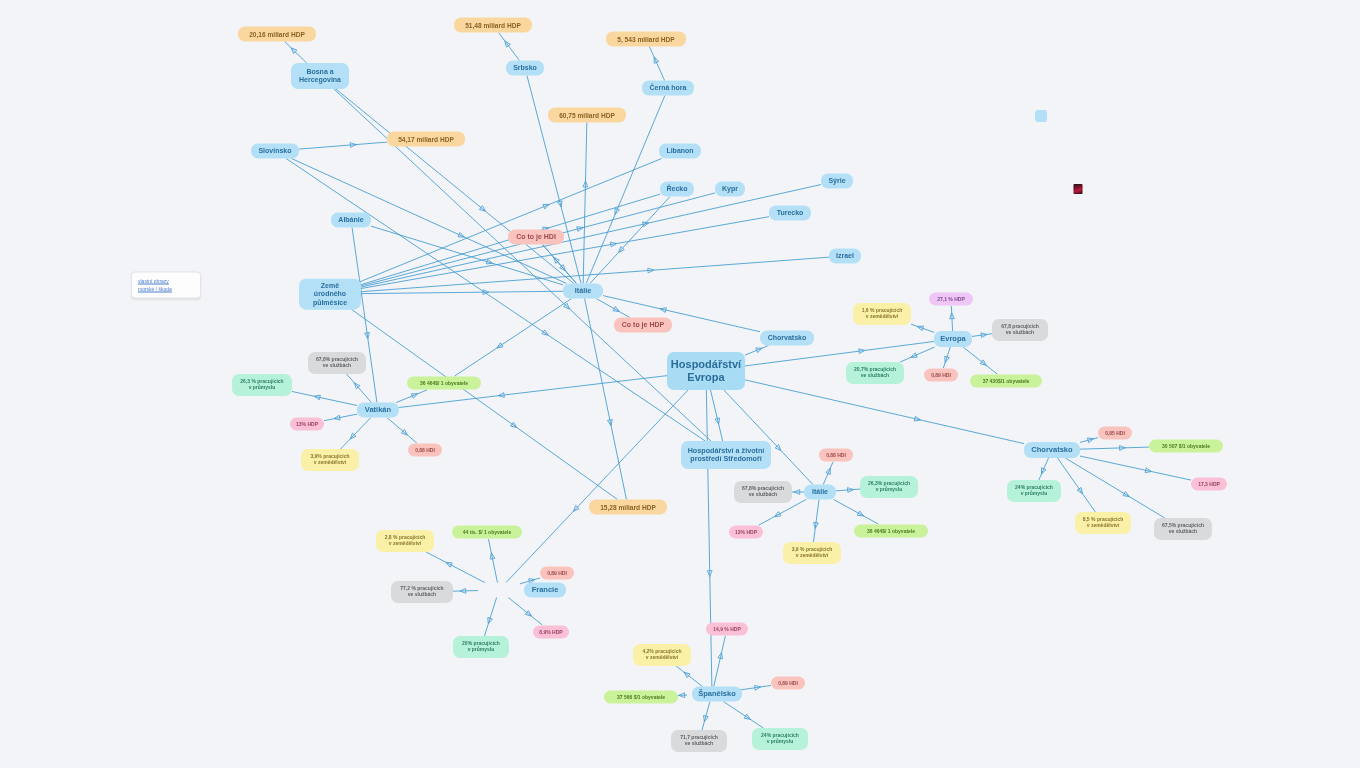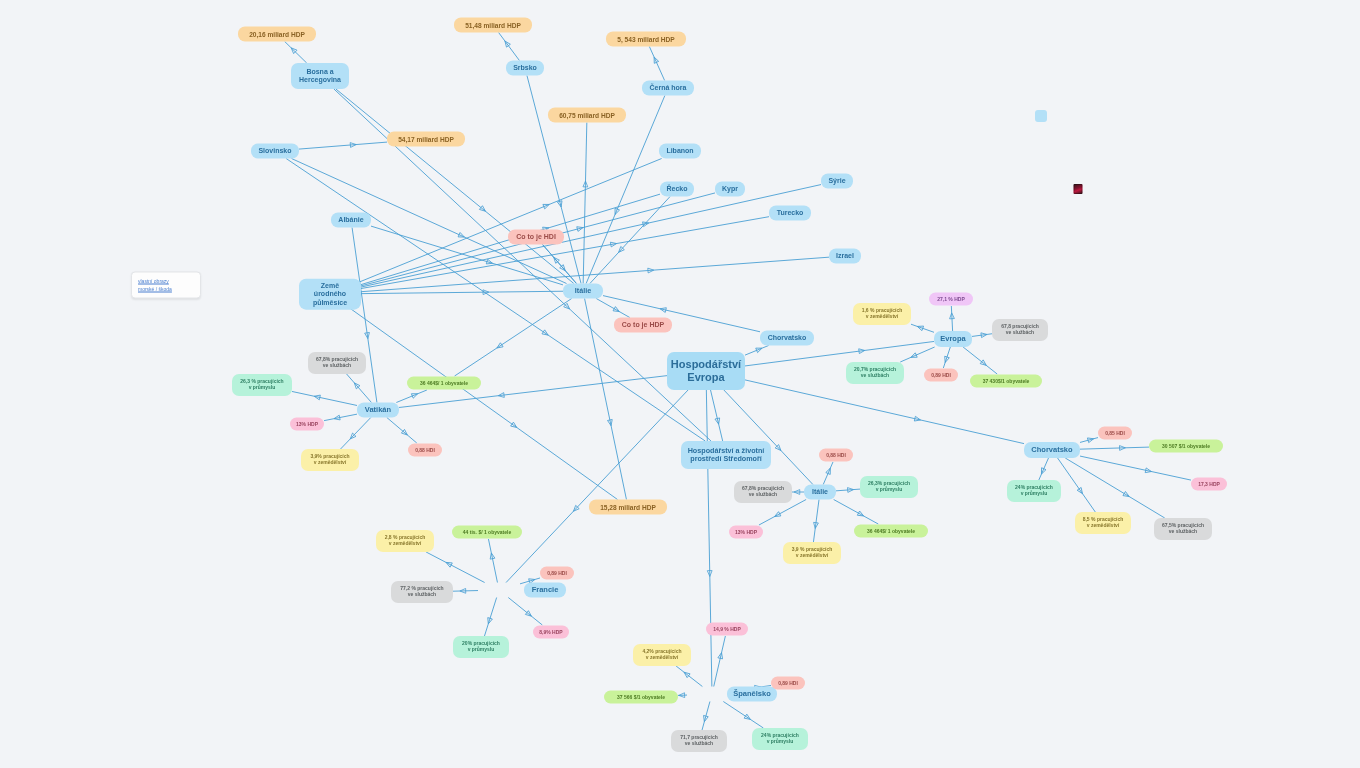--- a/index.html
+++ b/index.html
@@ -230,21 +230,21 @@
       <div class="node n-blue" style="left: 730px; top: 189px; width: 30px; min-height: 15px; font-size: 7px;">Kypr</div>
       <div class="node n-blue" style="left: 837px; top: 181px; width: 32px; min-height: 15px; font-size: 7px;">Sýrie</div>
       <div class="node n-blue" style="left: 790px; top: 213px; width: 42px; min-height: 15px; font-size: 7px;">Turecko</div>
       <div class="node n-blue" style="left: 845px; top: 256px; width: 32px; min-height: 15px; font-size: 7px;">Izrael</div>
       <div class="node n-blue" style="left: 787px; top: 338px; width: 54px; min-height: 15px; font-size: 7px;">Chorvatsko</div>
       <div class="node n-blue" style="left: 953px; top: 339px; width: 38px; min-height: 16px; font-size: 7.5px;">Evropa</div>
       <div class="node n-blue" style="left: 1052px; top: 450px; width: 56px; min-height: 16px; font-size: 7.5px;">Chorvatsko</div>
       <div class="node n-blue" style="left: 820px; top: 492px; width: 32px; min-height: 15px; font-size: 7px;">Itálie</div>
       <div class="node n-blue" style="left: 378px; top: 410px; width: 42px; min-height: 15px; font-size: 7.5px;">Vatikán</div>
       <div class="node n-blue" style="left: 499px; top: 590px; width: 42px; min-height: 15px; font-size: 7.5px; margin-left: 46px;">Francie</div>
-      <div class="node n-blue" style="left: 752px; top: 694px; width: 50px; min-height: 15px; font-size: 7.5px;">Španělsko</div>
+      <div class="node n-blue" style="left: 717px; top: 694px; width: 50px; min-height: 15px; font-size: 7.5px;">Španělsko</div>
       <div class="node n-red" style="left: 536px; top: 237px; width: 56px; min-height: 15px; font-size: 7px;">Co to je HDI</div>
       <div class="node n-red" style="left: 643px; top: 325px; width: 58px; min-height: 15px; font-size: 7px;">Co to je HDP</div>
       <div class="node n-orange" style="left: 277px; top: 34px; width: 78px; min-height: 15px; font-size: 6.6px;">20,16 miliard HDP</div>
       <div class="node n-orange" style="left: 493px; top: 25px; width: 78px; min-height: 15px; font-size: 6.6px;">51,48 miliard HDP</div>
       <div class="node n-orange" style="left: 646px; top: 39px; width: 80px; min-height: 15px; font-size: 6.6px;">5, 543 miliard HDP</div>
       <div class="node n-orange" style="left: 587px; top: 115px; width: 78px; min-height: 15px; font-size: 6.6px;">60,75 miliard HDP</div>
       <div class="node n-orange" style="left: 426px; top: 139px; width: 78px; min-height: 15px; font-size: 6.6px;">54,17 miliard HDP</div>
       <div class="node n-orange" style="left: 628px; top: 507px; width: 78px; min-height: 15px; font-size: 6.6px;">15,28 miliard HDP</div>
       <div class="node n-purple" style="left: 951px; top: 299px; width: 44px; min-height: 13px; font-size: 5px;">27,1 % HDP</div>
       <div class="node n-yellow" style="left: 882px; top: 314px; width: 58px; min-height: 22px; font-size: 5px;">1,6 % pracujících

